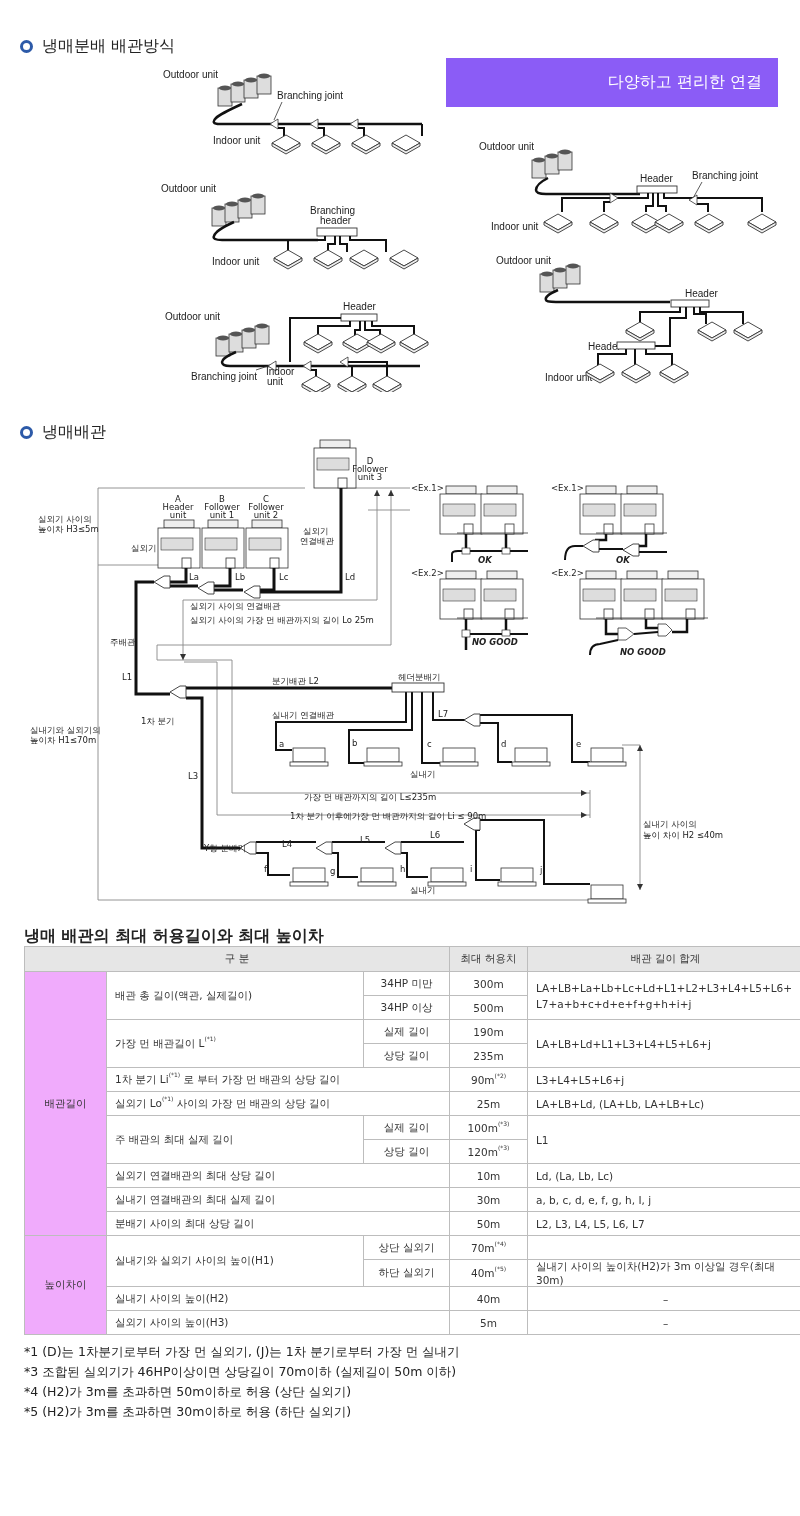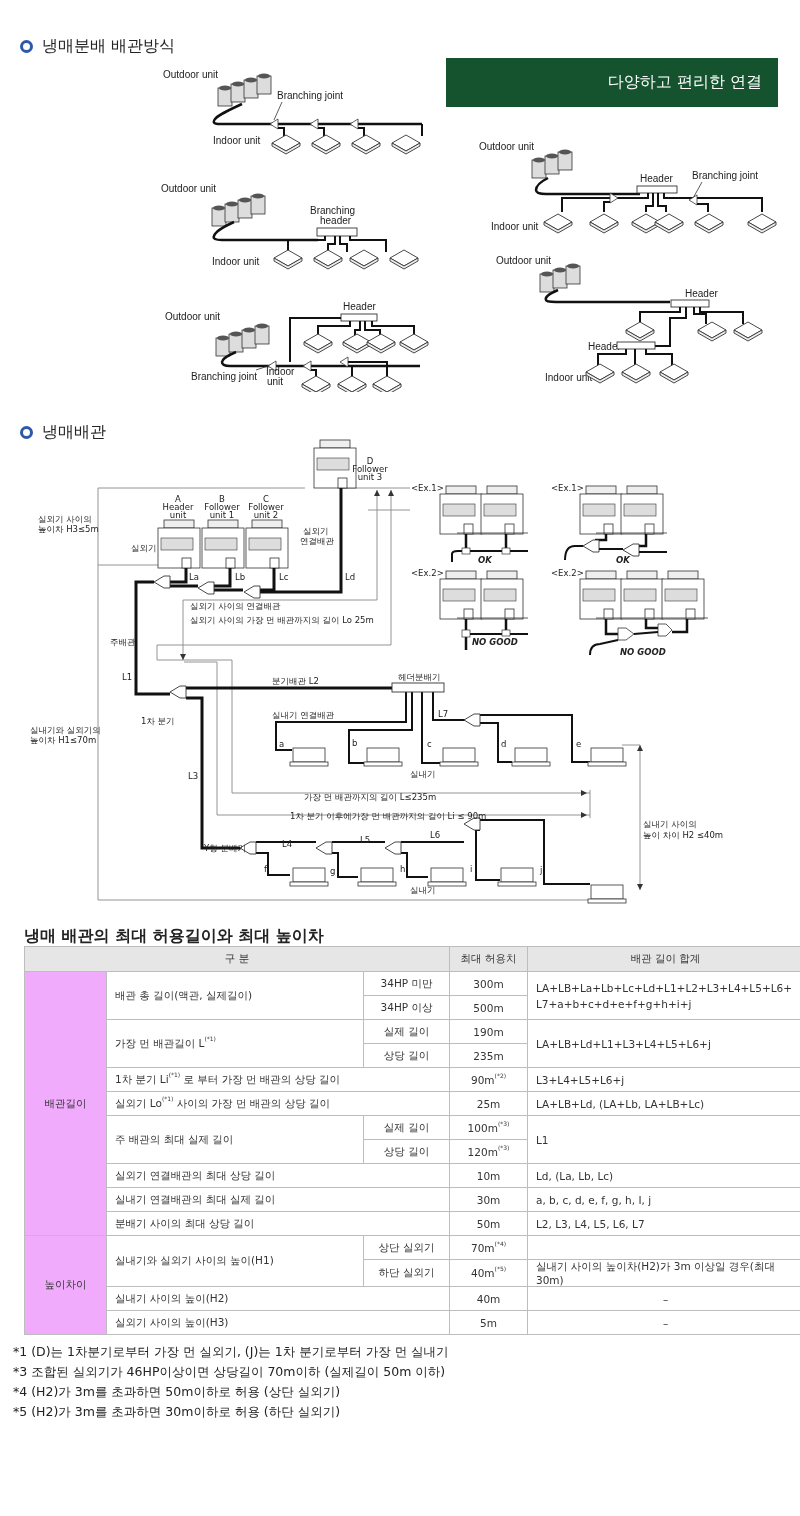--- a/index.html
+++ b/index.html
@@ -1,34 +1,34 @@
 <!DOCTYPE html>
 <html><head>
 <meta charset="utf-8">
 <style>
   * { box-sizing: border-box; margin: 0; padding: 0; }
   body { width: 800px; height: 1516px; background: #fff; font-family: "DejaVu Sans", sans-serif; color: #222; position: relative; overflow: hidden; }
   .section-title { position: absolute; left: 20px; display: flex; align-items: center; font-size: 16px; color: #222; font-weight: 500; margin-top: 12px; }
   .bullet { width: 13px; height: 13px; border: 3px solid #2d5aa8; border-radius: 50%; margin-right: 9px; display: inline-block; }
   .diagram { position: absolute; }
   .diagram svg { display: block; }
-  .banner { position: absolute; left: 446px; top: 58px; width: 332px; height: 49px; background: #14532d; color: #fff; font-size: 16px; display: flex; align-items: center; justify-content: flex-end; padding-right: 16px; }
+  .banner { position: absolute; left: 446px; top: 58px; width: 332px; height: 49px; background: #8b5cf6; color: #fff; font-size: 16px; display: flex; align-items: center; justify-content: flex-end; padding-right: 16px; }
   svg text { font-family: "Liberation Sans", sans-serif; fill: #222; }
   .dtext { font-size: 10px; }
   .ktext { font-family: "DejaVu Sans", sans-serif !important; font-size: 8.5px; }
   .table-title { position: absolute; left: 24px; top: 926px; font-size: 16px; font-weight: bold; color: #222; }
   table.spec { position: absolute; left: 24px; top: 946px; width: 780px; border-collapse: collapse; font-size: 10.5px; color: #333; }
   table.spec td, table.spec th { border: 1px solid #bdbdbd; height: 24px; padding: 0 8px; font-weight: normal; }
   table.spec th { background: #e6e6e6; height: 25px; text-align: center; }
   table.spec td.cat { background: #f0abfc; text-align: center; width: 82px; }
   td.c { text-align: center; }
   td.v { text-align: center; width: 78px; }
   td.sub { text-align: center; width: 86px; }
   sup { font-size: 6px; vertical-align: top; position: relative; top: -2px; }
-  .notes { position: absolute; left: 13px; top: 1342px; font-size: 12.5px; line-height: 20px; color: #222; }
+  .notes { position: absolute; left: 24px; top: 1342px; font-size: 12.5px; line-height: 20px; color: #222; }
   .notes div { white-space: nowrap; }
 </style>
 </head>
 <body>
 
 <div class="section-title" style="top:24px;">
   <span class="bullet"></span>
   <span>냉매분배 배관방식</span>
 </div>
 

